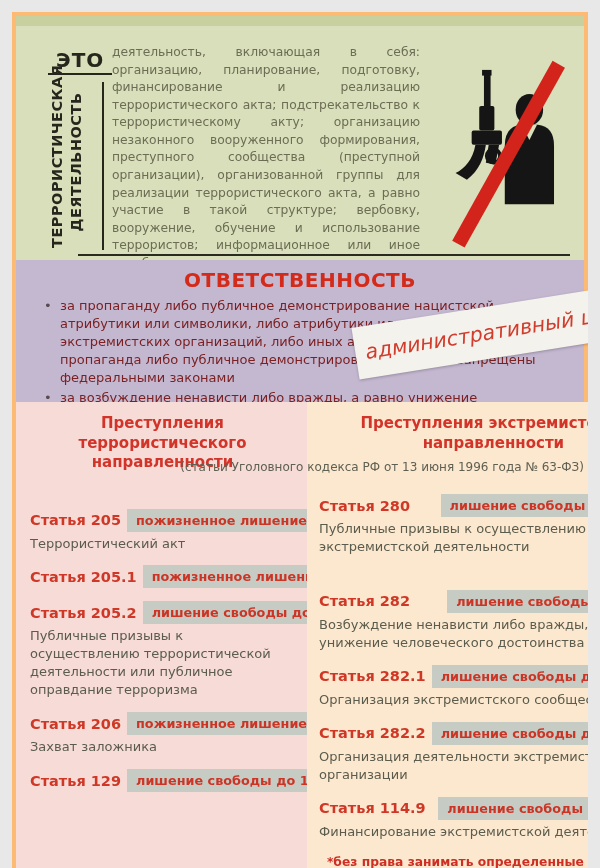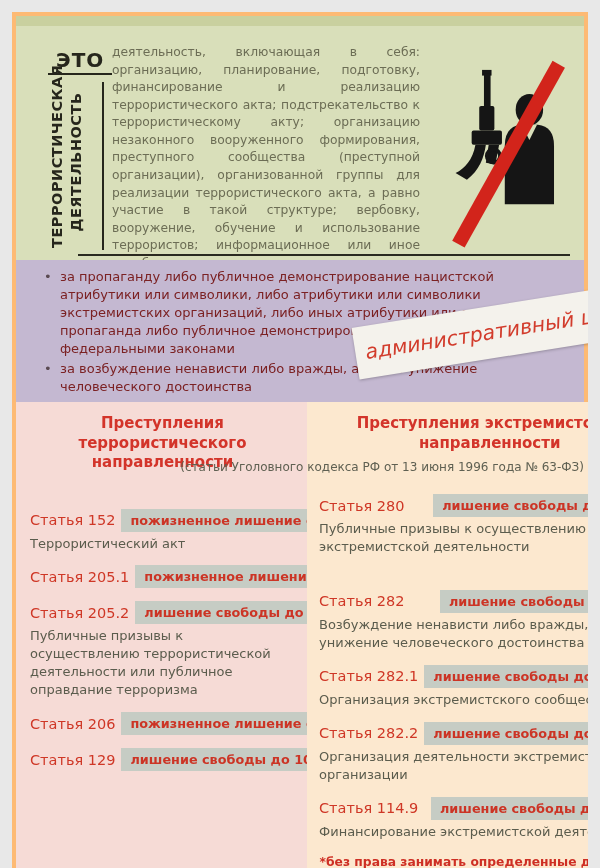--- a/index.html
+++ b/index.html
@@ -32,21 +32,21 @@
   
   .sec-bottom { height:472px; display:flex; position:relative; }
   .col { padding:12px 12px 0 14px; }
   .col-left { width:291px; background:#f6dbd6; flex-shrink:0; }
   .col-right { flex:1; background:#fce8cf; padding-left:12px; }
   .col-title { text-align:center; color:#d3342a; font-size:15px; font-weight:bold; line-height:1.3; min-height:44px; margin-bottom:2px; }
   .subtitle { position:absolute; left:0; right:0; top:58px; text-align:right; color:#5f6052; font-size:12px; z-index:2; }
   .articles { margin-top:36px; }
   .article { margin-bottom:13px; }
   .article-row { display:flex; justify-content:space-between; align-items:center; gap:6px; }
-  .article-num { color:#cf3726; font-weight:normal; font-size:14.5px; white-space:nowrap; }
+  .article-num { color:#cf3726; font-weight:bold; font-size:14.5px; white-space:nowrap; }
   .badge { background:#c6ccc4; color:#cc3425; font-weight:bold; font-size:12.8px; padding:4px 9px; text-align:center; white-space:nowrap; }
   .article-desc { color:#5b5c4d; font-size:13px; line-height:1.38; margin-top:3px; }
   .gap-lg { margin-bottom:34px; }
 
   .r-footer { margin-top:14px; }
   .footnote { color:#ce2f24; font-weight:bold; font-size:12.3px; text-align:right; }
   .note-row { display:flex; align-items:center; gap:8px; margin-top:2px; }
   .excl { color:#d2241b; font-size:27px; font-weight:bold; line-height:1; }
   .note-text { color:#23231e; font-weight:bold; font-size:14.3px; }
 </style>
@@ -82,41 +82,42 @@
           </g>
           <path d="M97 66 L113 66 L105 82 Z" fill="#d9dfba"></path>
           <line x1="136" y1="2" x2="30" y2="192" stroke="#d2241b" stroke-width="15"></line>
         </svg>
       </div>
     </div>
     <div class="top-underline"></div>
   </div>
 
   <div class="sec-mid">
+    <div class="resp-title">ОТВЕТСТВЕННОСТЬ</div>
     <ul class="resp-list">
       <li>за пропаганду либо публичное демонстрирование нацистской атрибутики или символики, либо атрибутики или символики экстремистских организаций, либо иных атрибутики или символики, пропаганда либо публичное демонстрирование которых запрещены федеральными законами</li>
       <li>за возбуждение ненависти либо вражды, а равно унижение человеческого достоинства</li>
       <li>за производство и распространение экстремистских материалов</li>
     </ul>
   </div>
 
   <div class="stamp">
     <span>административный штраф</span>
   </div>
 
   <div class="sec-bottom">
     <div class="subtitle">(статьи Уголовного кодекса РФ от 13 июня 1996 года № 63-ФЗ)</div>
 
     <div class="col col-left">
       <div class="col-title">Преступления террористического направленности</div>
       <div class="articles">
 
         <div class="article">
           <div class="article-row">
-            <span class="article-num">Статья 152</span>
+            <span class="article-num">Статья 205</span>
             <span class="badge">пожизненное лишение свободы</span>
           </div>
           <div class="article-desc">Террористический акт</div>
         </div>
 
         <div class="article">
           <div class="article-row">
             <span class="article-num">Статья 205.1</span>
             <span class="badge">пожизненное лишение свободы</span>
           </div>
@@ -128,20 +129,21 @@
             <span class="badge">лишение свободы до 7 лет*</span>
           </div>
           <div class="article-desc">Публичные призывы к осуществлению террористической деятельности или публичное оправдание терроризма</div>
         </div>
 
         <div class="article">
           <div class="article-row">
             <span class="article-num">Статья 206</span>
             <span class="badge">пожизненное лишение свободы</span>
           </div>
+          <div class="article-desc">Захват заложника</div>
         </div>
 
         <div class="article">
           <div class="article-row">
             <span class="article-num">Статья 129</span>
             <span class="badge">лишение свободы  до 10 лет</span>
           </div>
         </div>
 
       </div>

